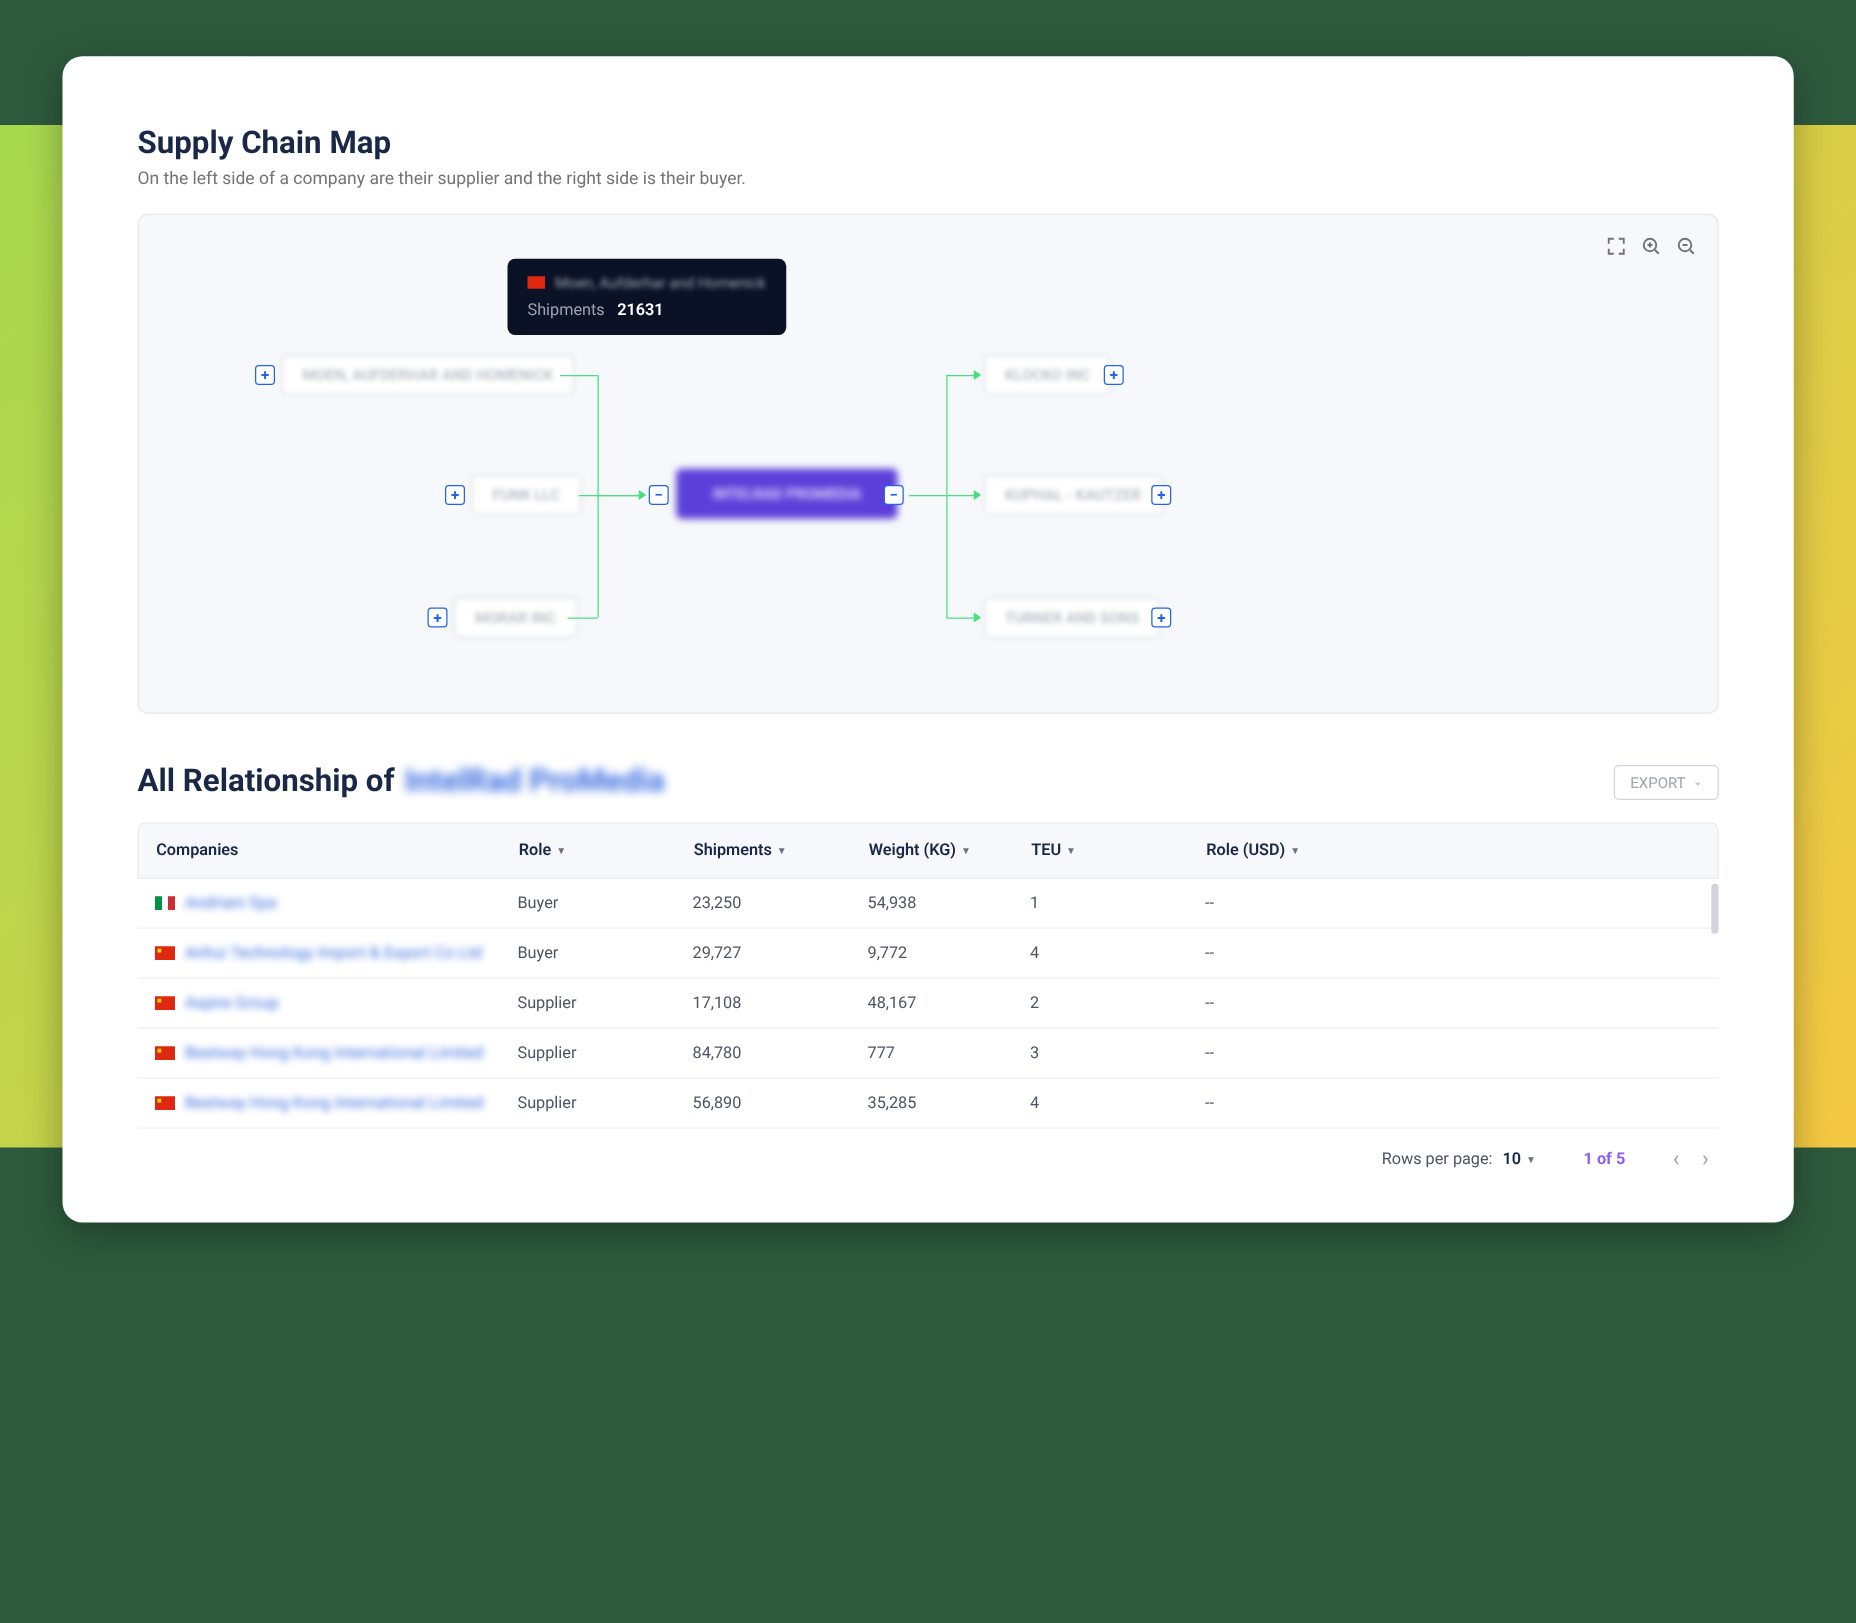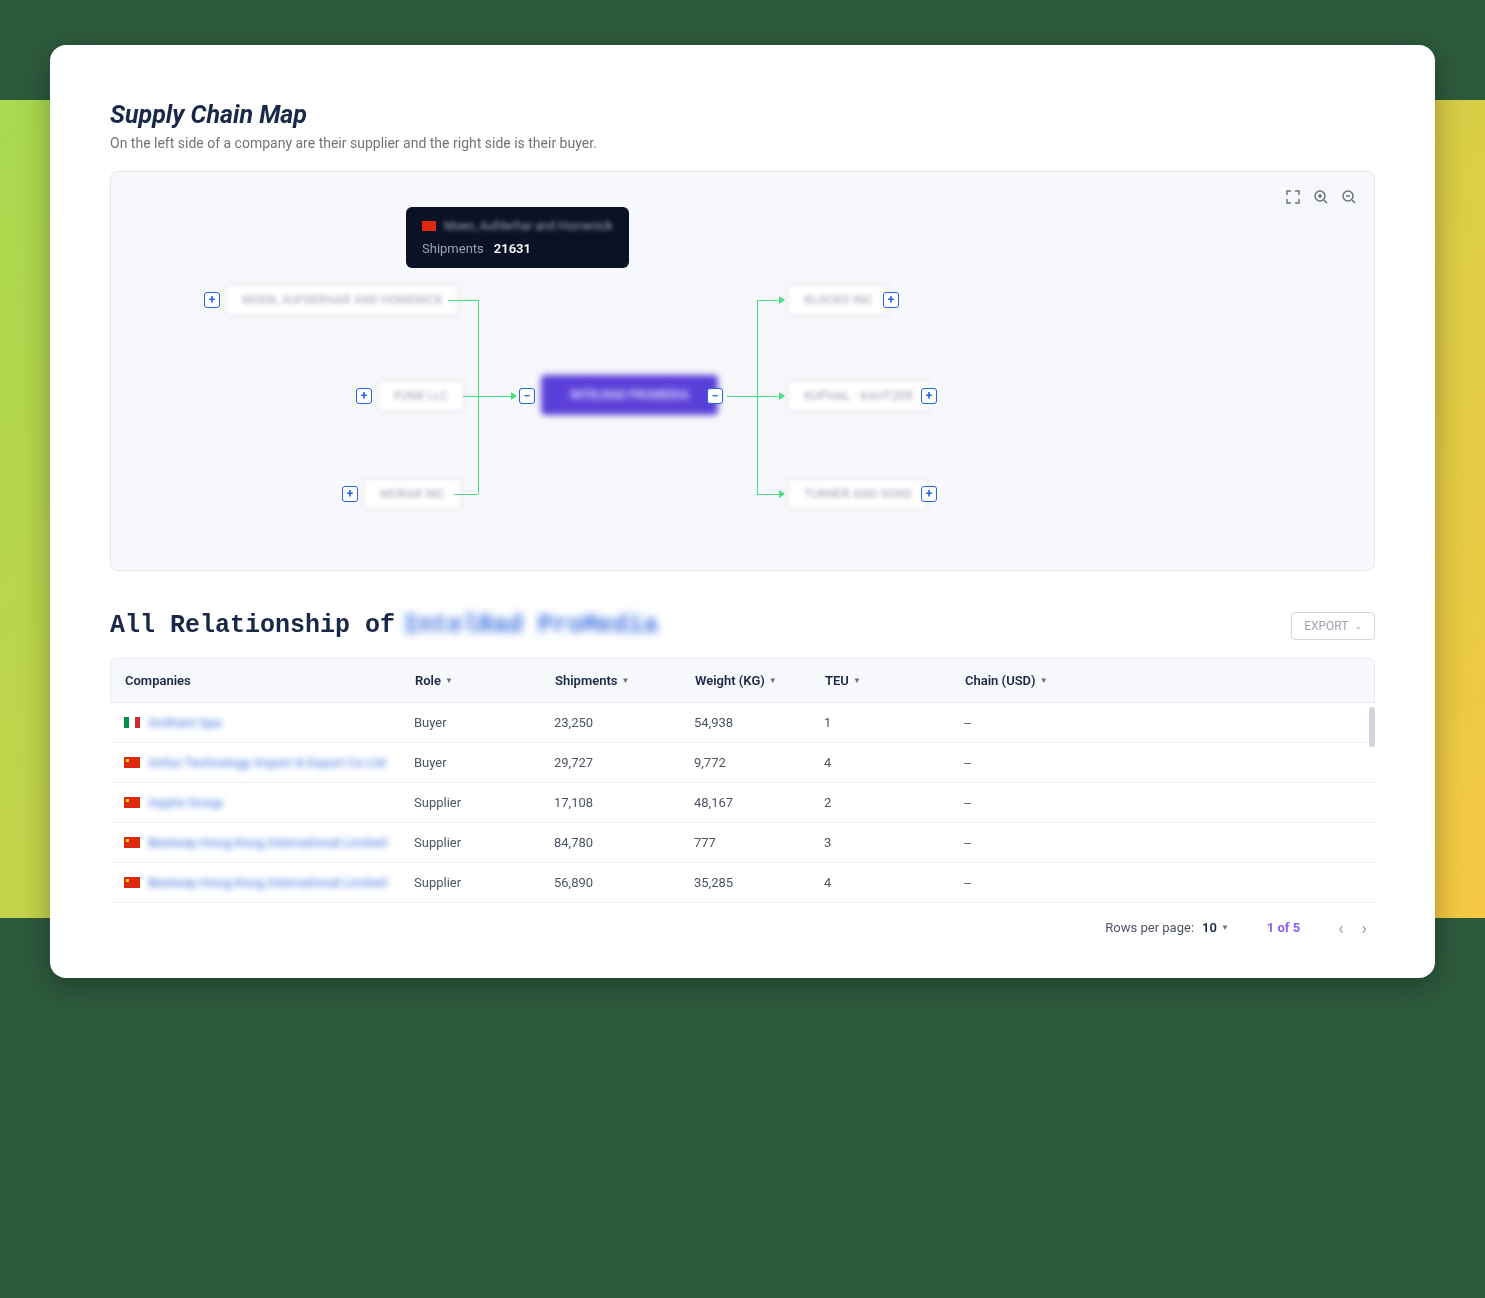--- a/index.html
+++ b/index.html
@@ -32,21 +32,20 @@
     padding: 55px 60px 30px 60px;
     z-index: 1;
     display: flex;
     flex-direction: column;
   }
   .section-title {
     font-size: 25px;
     font-weight: 700;
     color: #1a2847;
     margin-bottom: 6px;
-    font-style: italic;
   }
   .section-subtitle {
     font-size: 14px;
     color: #737373;
     margin-bottom: 20px;
   }
   .map-panel {
     background: #f7f8fb;
     border: 1px solid #e5e7eb;
     border-radius: 8px;
@@ -163,21 +162,20 @@
     justify-content: space-between;
     margin-bottom: 18px;
   }
   .rel-title {
     font-size: 25px;
     font-weight: 700;
     color: #1a2847;
     display: flex;
     align-items: flex-end;
     gap: 8px;
-    font-family: Liberation Mono, monospace;
   }
   .rel-company {
     color: #3b6fe0;
     filter: blur(4px);
   }
   .export-btn {
     border: 1px solid #d1d5db;
     background: #fff;
     border-radius: 4px;
     padding: 6px 12px;
@@ -401,21 +399,21 @@
         </div>
       <div class="th">
           <span>Weight (KG)</span>
           <span class="sort-caret">▼</span>
         </div>
       <div class="th">
           <span>TEU</span>
           <span class="sort-caret">▼</span>
         </div>
       <div class="th">
-          <span>Chain (USD)</span>
+          <span>Role (USD)</span>
           <span class="sort-caret">▼</span>
         </div>
     </div>
     <div class="table-body" id="table-body">
       <div class="scrollbar-thumb"></div>
     <div class="tr">
           <div class="td-company">
             <span class="flag it"></span>
             <span class="company-name">Andriani Spa</span>
           </div>

